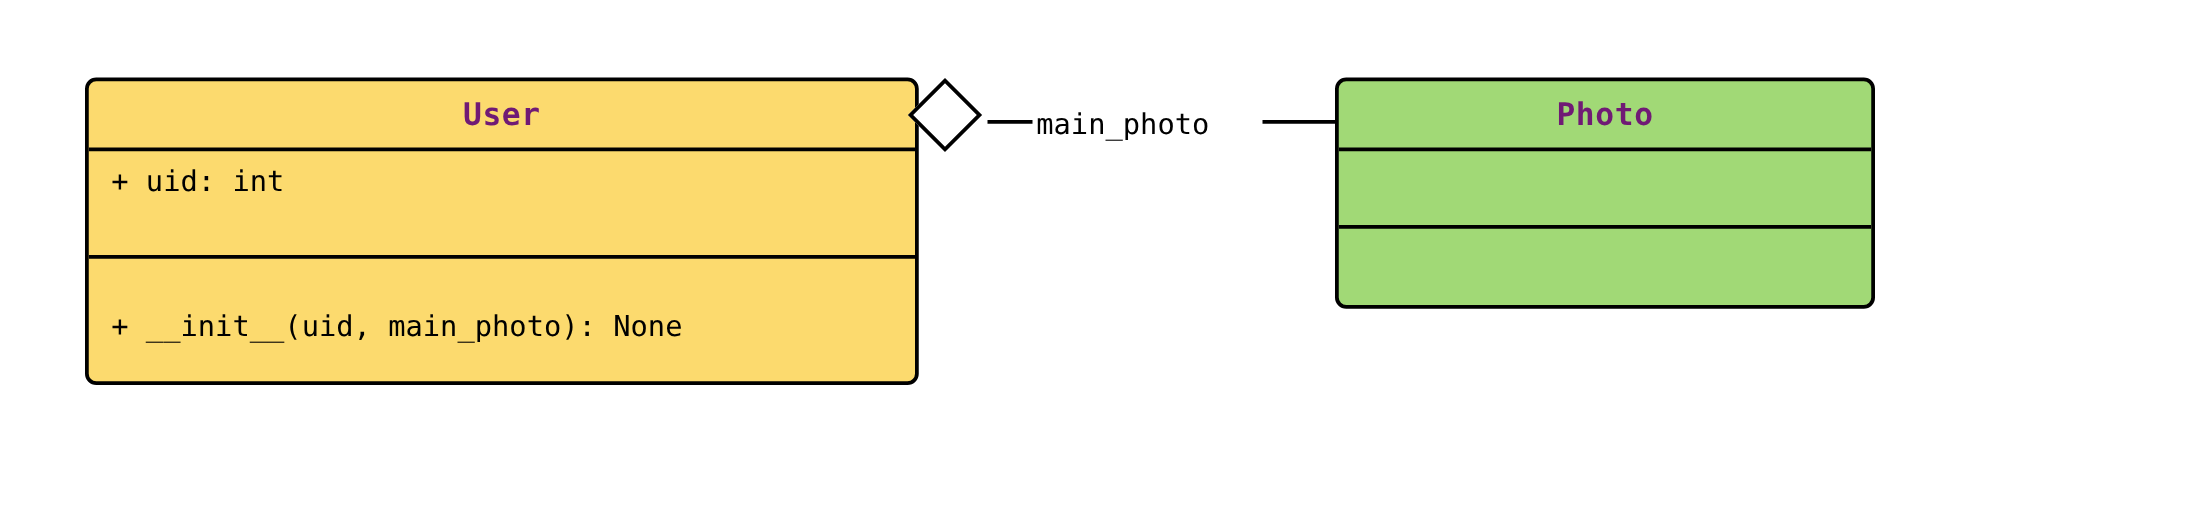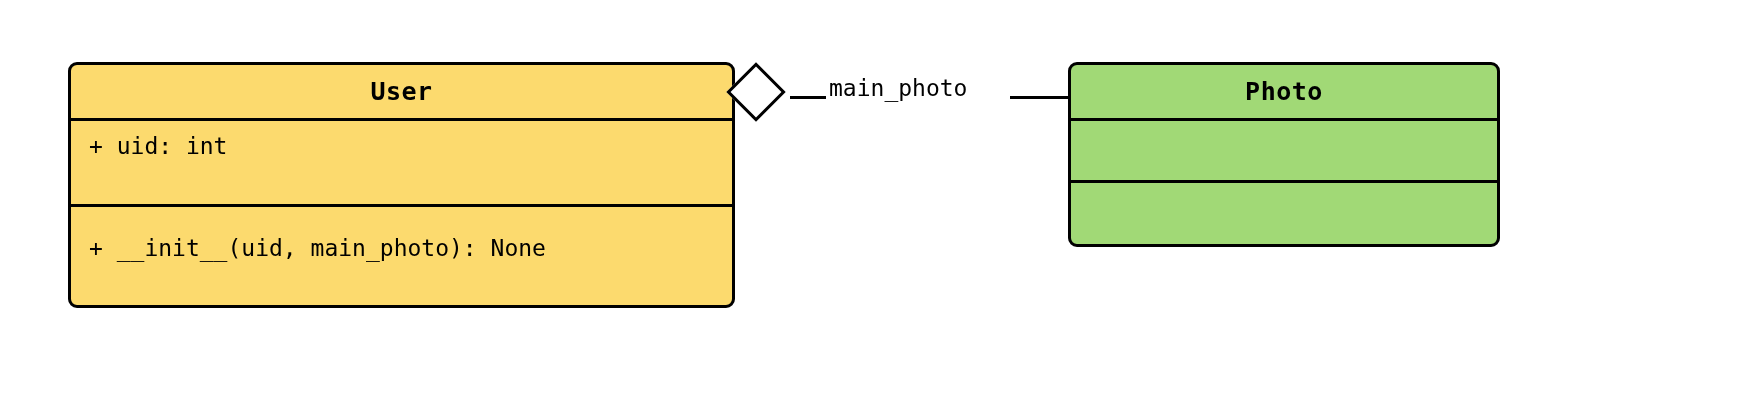--- a/index.html
+++ b/index.html
@@ -28,21 +28,21 @@
     overflow: hidden;
   }
   .uml-header {
     box-sizing: border-box;
     display: flex;
     align-items: center;
     justify-content: center;
     font-family: "DejaVu Sans Mono", monospace;
     font-weight: bold;
     font-size: 25px;
-    color: #000000;
+    color: #701a75;
     letter-spacing: 0.5px;
     border-bottom: 3px solid #000000;
   }
   .uml-compartment {
     box-sizing: border-box;
     font-family: "DejaVu Sans Mono", monospace;
     font-size: 23px;
     color: #000000;
     padding: 10px 0 2px 18px;
     line-height: 1.32;
@@ -60,21 +60,21 @@
   
   #user-class {
     left: 68px;
     top: 62px;
     width: 667px;
     height: 246px;
     background: #FCDA6E;
   }
   #user-class .uml-header { height: 56px; }
   #user-class .attrs { height: 86px; }
-  #user-class .ops    { height: 102px; display: flex; align-items: flex-start; margin-top: 16px; }
+  #user-class .ops    { height: 102px; display: flex; align-items: center; }
 
   
   #photo-class {
     left: 1068px;
     top: 62px;
     width: 432px;
     height: 185px;
     background: #A1D976;
   }
   #photo-class .uml-header { height: 56px; }
@@ -97,21 +97,21 @@
     width: 36px;
     height: 36px;
     background: #ffffff;
     border: 3px solid #000000;
     transform: rotate(45deg);
   }
 
   .assoc-label {
     position: absolute;
     left: 826px;
-    top: 75px;
+    top: 87px;
     font-family: "DejaVu Sans Mono", monospace;
     font-size: 23px;
     color: #000000;
     white-space: pre;
     background: #ffffff;
     padding: 0 3px;
   }
 </style>
 </head>
 <body>

